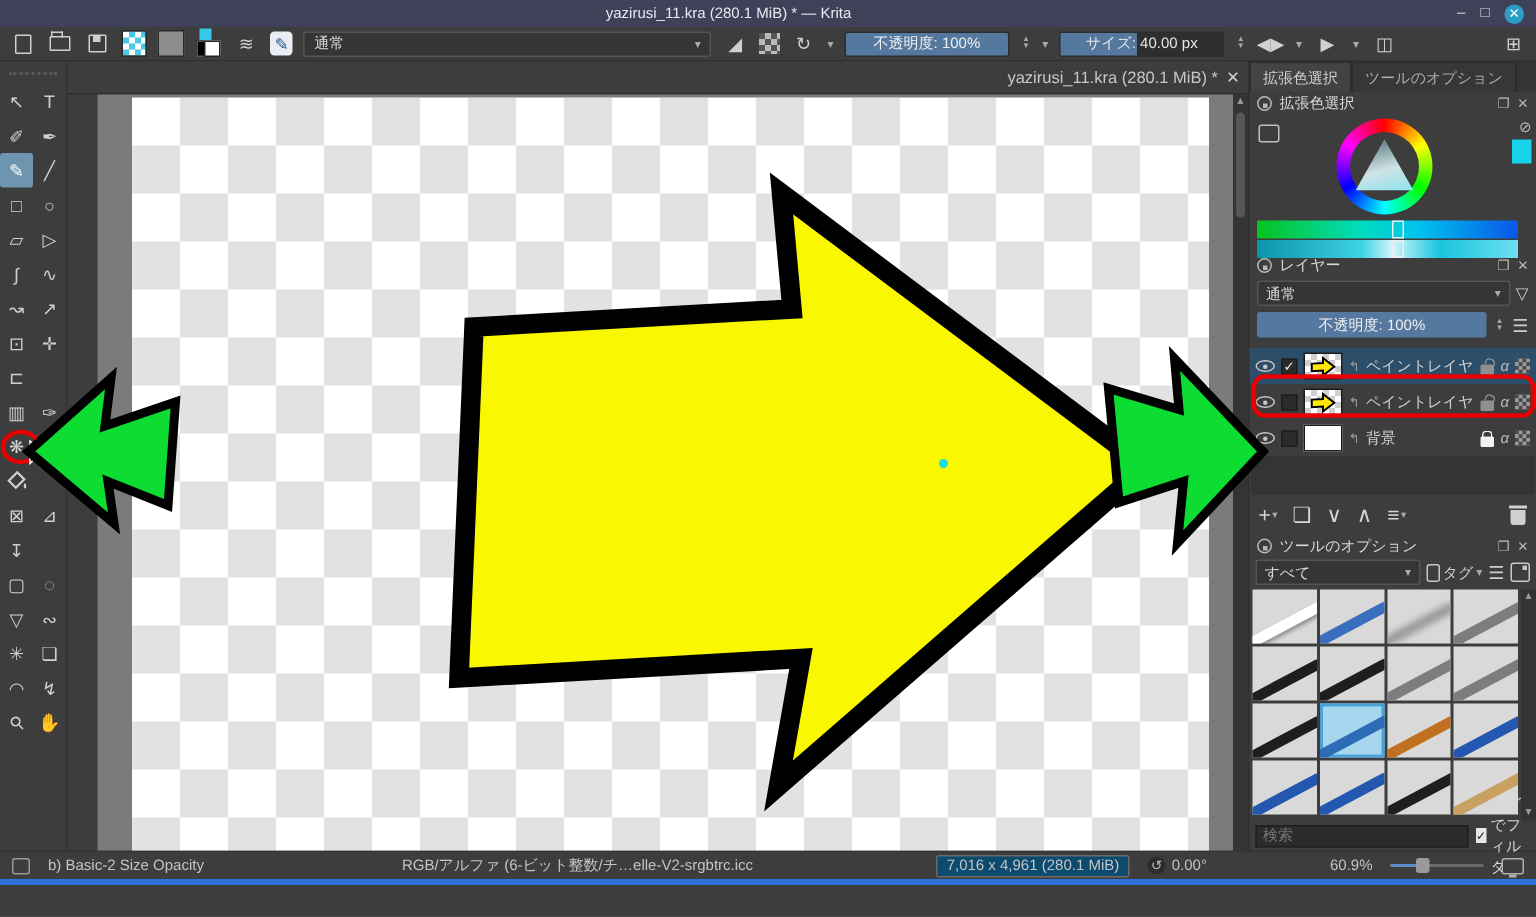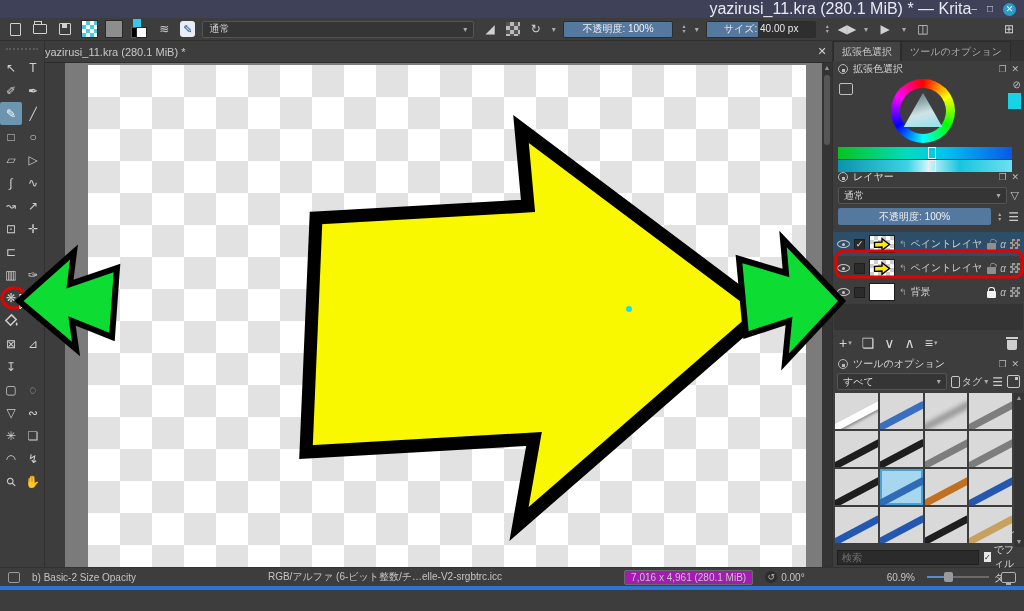--- a/index.html
+++ b/index.html
@@ -2,21 +2,21 @@
 <html><head>
 <meta charset="utf-8">
 <style>
   * { margin:0; padding:0; box-sizing:border-box; }
   html,body { width:1024px; height:611px; overflow:hidden; background:#3d3d3d;
     font-family:"Liberation Sans", sans-serif; color:#d4d4d4; }
   .window { position:relative; width:1024px; height:611px; }
 
   
   .titlebar { height:18px; background:#3e4157; display:flex; align-items:center; }
-  .titlebar .title { flex:1; text-align:right; font-size:16px; color:#e9e9f2; }
+  .titlebar .title { flex:1; text-align:center; font-size:10px; color:#e9e9f2; }
   .winbtns { display:flex; align-items:center; gap:10px; padding-right:8px; }
   .winbtn { font-size:10px; color:#d8d8e2; line-height:1; }
   .closebtn { width:13px; height:13px; border-radius:50%; background:#2d9dc6; color:#fff;
     font-size:9px; display:flex; align-items:center; justify-content:center; }
 
   
   .menubar { height:20px; background:#454545; border-bottom:1px solid #363636;
     display:flex; align-items:center; gap:0; padding-left:8px; }
   .menu-item { font-size:11px; color:#dcdcdc; padding:0 10px; }
 
@@ -59,21 +59,21 @@
   .toolbox { width:45px; background:#3d3d3d; border-right:1px solid #303030; padding-top:7px; }
   .toolbox .handle { height:4px; margin:0 6px 4px; border-top:2px dotted #5a5a5a; }
   .toolgrid { display:grid; grid-template-columns:22px 22px; justify-content:center; }
   .tool { height:23px; display:flex; align-items:center; justify-content:center;
     font-size:12px; color:#cfcfcf; border-radius:2px; }
   .tool.sel { background:#6d95b0; color:#fff; }
 
   
   .canvas-area { flex:1; position:relative; background:#3d3d3d; }
   .doc-tab { height:22px; display:flex; align-items:center; border-bottom:1px solid #2c2c2c; }
-  .doc-tab .dt-title { flex:1; text-align:left; font-size:11px; color:#c8c8c8; }
+  .doc-tab .dt-title { flex:1; text-align:right; font-size:11px; color:#c8c8c8; }
   .doc-tab .dt-close { width:20px; font-size:11px; color:#cfcfcf; text-align:center; }
   .viewport { position:absolute; top:22px; left:0; right:0; bottom:0; background:#3d3d3d; }
   .outcanvas { position:absolute; left:20px; right:10px; top:0; bottom:0; background:#7b7b7b; }
   .checker { position:absolute; left:43px; right:26px; top:2px; bottom:0;
     background:conic-gradient(#e2e2e2 25%, #ffffff 0 50%, #e2e2e2 0 75%, #ffffff 0);
     background-size:64px 64px; }
   .vscroll { position:absolute; right:0; top:0; bottom:0; width:10px; background:#343434; }
   .vscroll .sarrow { font-size:7px; color:#999; text-align:center; line-height:10px; }
   .vscroll .sthumb { position:absolute; top:12px; left:2px; width:6px; height:70px; background:#565656; border-radius:3px; }
 
@@ -173,21 +173,21 @@
   .psearch input { flex:1; height:15px; background:#2b2b2b; border:1px solid #1f1f1f; color:#bbb;
     font-size:10px; padding:0 4px; font-family:"Liberation Sans", sans-serif; }
   .tagfilter { display:flex; align-items:center; gap:3px; font-size:10px; color:#d8d8d8; }
   .tagfilter .cb { width:10px; height:10px; background:#e8e8e8; color:#222; font-size:8px;
     display:flex; align-items:center; justify-content:center; }
 
   
   .statusbar { height:19px; background:#3d3d3d; border-top:1px solid #323232;
     display:flex; align-items:center; gap:12px; padding:0 8px; font-size:10px; color:#c4c4c4; }
   .sb-ic { width:12px; height:11px; border:1.5px solid #9a9a9a; border-radius:2px; flex:0 0 auto; }
-  .sb-size { border:1px solid #6a6a6a; background:#a21caf; padding:1px 6px; border-radius:2px; }
+  .sb-size { border:1px solid #6a6a6a; background:#0c4a6e; padding:1px 6px; border-radius:2px; }
   .sb-rot { display:flex; align-items:center; gap:4px; }
   .sb-rot .ric { width:12px; height:12px; border-radius:50%; background:#2c2c2c; color:#bbb;
     font-size:9px; display:flex; align-items:center; justify-content:center; }
   .sb-slider { width:62px; height:2px; background:#6a6a6a; position:relative; }
   .sb-slider .fill { position:absolute; left:0; top:0; bottom:0; width:30%; background:#5a8cc8; }
   .sb-slider .th { position:absolute; left:28%; top:-4px; width:9px; height:10px; background:#9a9a9a; border-radius:2px; }
   .monitor-ic { width:15px; height:11px; border:1.5px solid #b0b0b0; border-radius:2px; position:relative; }
   .monitor-ic::after { content:''; position:absolute; left:4px; bottom:-3px; width:5px; height:2px; background:#b0b0b0; }
   .bluebar { height:4px; background:#2e74d8; }
 

